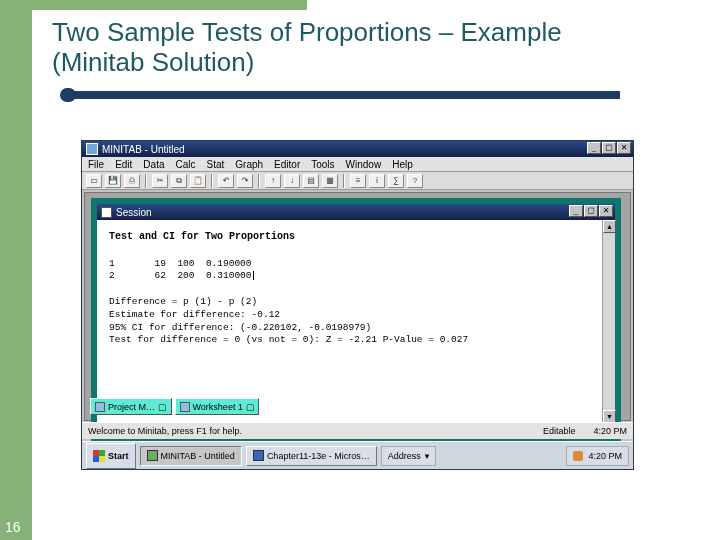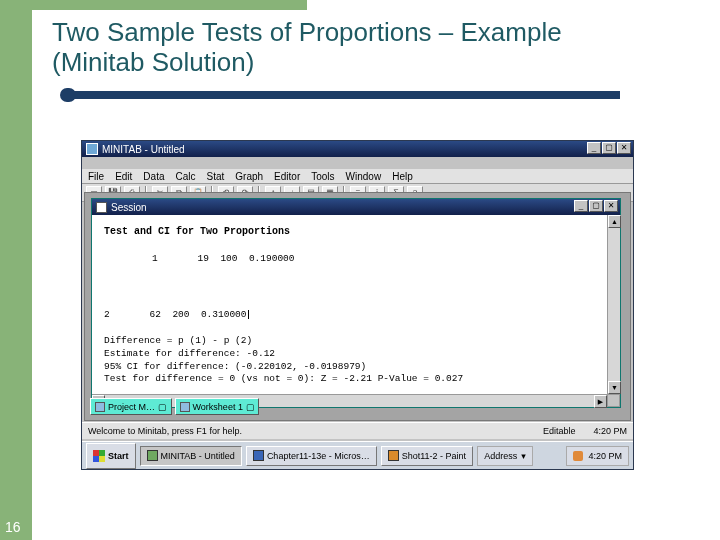--- a/index.html
+++ b/index.html
@@ -15,28 +15,28 @@
 
   
   .appwin { position: absolute; left: 81px; top: 140px; width: 553px; height: 330px;
             background: #c3c3c3; border: 1px solid #2b3850; font-family: Tahoma, Arial, sans-serif; }
   .titlebar { height: 16px; background: linear-gradient(#2b4a85,#12204a); display: flex; align-items: center;
               color: #fff; font-size: 10px; padding-left: 4px; position: relative; }
   .titlebar .appicon { width: 12px; height: 12px; background: #6fa8d6; border: 1px solid #fff; display: inline-block; margin-right: 4px; }
   .winbtns { position: absolute; right: 2px; top: 1px; display: flex; gap: 1px; }
   .winbtn { width: 14px; height: 12px; background: #c3c3c3; border: 1px solid #fff; border-right-color:#555;border-bottom-color:#555; font-size: 8px; line-height: 10px; text-align: center; color:#000; }
   .menubar { height: 15px; background: #e2e2e2; display: flex; align-items: center; padding-left: 6px; gap: 11px;
-             font-size: 10px; color: #000; border-bottom: 1px solid #999; margin-top: 12px; }
+             font-size: 10px; color: #000; border-bottom: 1px solid #999; }
   .toolbar { height: 18px; background: #dcdcdc; border-bottom: 1px solid #999; display:flex; align-items:center; padding:0 4px; gap:3px;}
   .toolbtn { width: 16px; height: 14px; background: #efefef; border: 1px solid #fff; border-right-color:#888;border-bottom-color:#888; display:inline-block; font-size:8px; line-height:12px; text-align:center; color:#333; }
   .toolsep { width: 2px; height: 14px; border-left:1px solid #888; border-right:1px solid #fff; margin:0 2px;}
   .mdi { position: absolute; left: 2px; top: 51px; right: 2px; bottom: 48px; background: #a4a4a4; border: 1px solid #777; }
 
-  .session { position: absolute; left: 6px; top: 5px; width: 530px; height: 210px; background: #c4b5fd;
-             border: 1px solid #0f766e; box-shadow: 1px 1px 0 #555 inset; }
+  .session { position: absolute; left: 6px; top: 5px; width: 530px; height: 244px; background: #c4b5fd;
+             border: 6px solid #0f766e; box-shadow: 1px 1px 0 #555 inset; }
   .session .titlebar { background: linear-gradient(#2b4a85,#12204a); }
   .session .doc-icon { width:11px; height:11px; background:#fff; border:1px solid #555; display:inline-block; margin-right:4px;}
   .session-body { position:absolute; left:0; top:16px; right:13px; bottom:13px; background:#fff;
                   padding: 10px 12px; font-family: "Courier New", monospace; font-size: 9.5px; color:#000; line-height:1.35; overflow:hidden;}
   .session-body .head { font-weight: bold; margin-bottom: 14px; font-size: 10px;}
   .vbar { position:absolute; right:0; top:16px; width:13px; bottom:13px; background:#d7d7d7; border-left:1px solid #999;}
   .vbar .arrow { position:absolute; left:0; width:13px; height:13px; background:#c3c3c3; border:1px solid #fff; border-right-color:#555; border-bottom-color:#555; font-size:7px; line-height:11px; text-align:center;}
   .vbar .arrow.up { top:0;} .vbar .arrow.dn { bottom:0;}
   .hbar { position:absolute; left:0; right:13px; bottom:0; height:13px; background:#d7d7d7; border-top:1px solid #999;}
   .hbar .arrow { position:absolute; top:0; width:13px; height:13px; background:#c3c3c3; border:1px solid #fff; border-right-color:#555; border-bottom-color:#555; font-size:7px; line-height:11px; text-align:center;}
@@ -132,22 +132,22 @@
           <span class="doc-icon"></span>
           <span>Session</span>
           <div class="winbtns">
             <div class="winbtn">_</div>
             <div class="winbtn">▢</div>
             <div class="winbtn">✕</div>
           </div>
         </div>
         <div class="session-body">
           <div class="head">Test and CI for Two Proportions</div>
-          <div style="white-space:pre;margin-left:48px;">1       19  100  0.190000</div>
-          <div style="white-space:pre;margin-top:44px;"><span>2       62  200  0.310000</span><span class="cur"></span></div>
+          <div style="white-space:pre;">1       19  100  0.190000</div>
+          <div style="white-space:pre;"><span>2       62  200  0.310000</span><span class="cur"></span></div>
           <br>
           <div>Difference = p (1) - p (2)</div>
           <div>Estimate for difference:  -0.12</div>
           <div>95% CI for difference: (-0.220102, -0.0198979)</div>
           <div>Test for difference = 0 (vs not = 0):  Z = -2.21  P-Value = 0.027</div>
         </div>
         <div class="vbar">
           <div class="arrow up">▲</div>
           <div class="arrow dn">▼</div>
         </div>
@@ -191,24 +191,20 @@
         <span>Start</span>
       </div>
       <div class="taskbtn active">
         <span class="tbicn"></span>
         <span>MINITAB - Untitled</span>
       </div>
       <div class="taskbtn">
         <span class="tbicn w"></span>
         <span>Chapter11-13e - Micros…</span>
       </div>
-      <div class="taskbtn">
-        <span class="tbicn p"></span>
-        <span>Shot11-2 - Paint</span>
-      </div>
       <div class="addr">
         <span>Address</span>
         <span>▾</span>
       </div>
       <div class="tray">
         <span class="dot"></span>
         <span>4:20 PM</span>
       </div>
     </div>
   </div>

